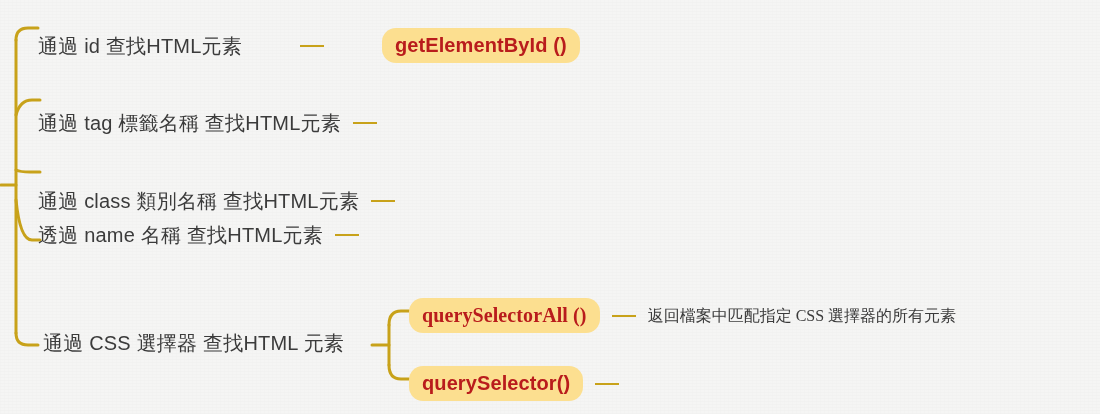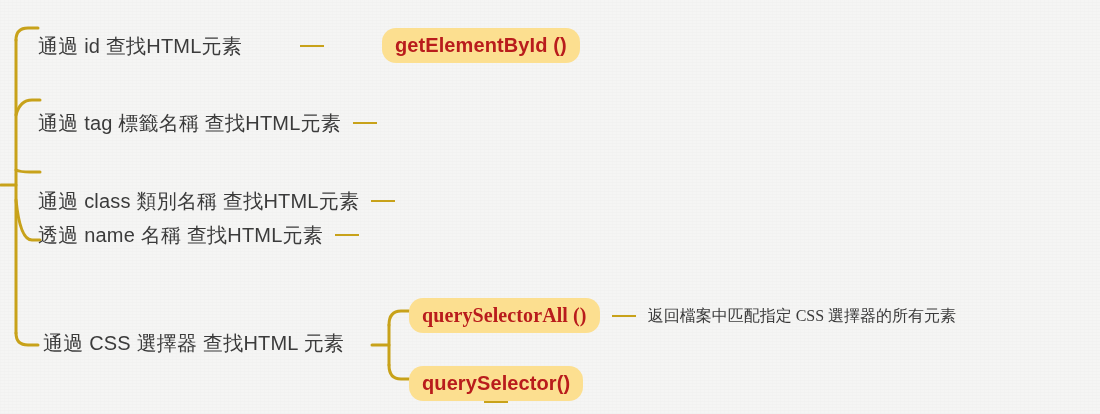--- a/index.html
+++ b/index.html
@@ -117,18 +117,18 @@
   <div class="node" style="left:36px;top:333px;margin-left:7px;">
     <span class="label">通過 CSS 選擇器 查找HTML 元素</span>
   </div>
 
   <div class="node" style="left:409px;top:298px;font-family:Liberation Serif, serif;">
     <span class="chip">querySelectorAll ()</span>
     <span class="dash" style="width:24px;"></span>
     <span class="desc">返回檔案中匹配指定 CSS 選擇器的所有元素</span>
   </div>
 
-  <div class="node" style="left:409px;top:366px;flex-direction:column;">
+  <div class="node" style="left:409px;top:366px;">
     <span class="chip">querySelector()</span>
     <span class="dash" style="width:24px;"></span>
   </div>
 
 </div>
 
 </body></html>

